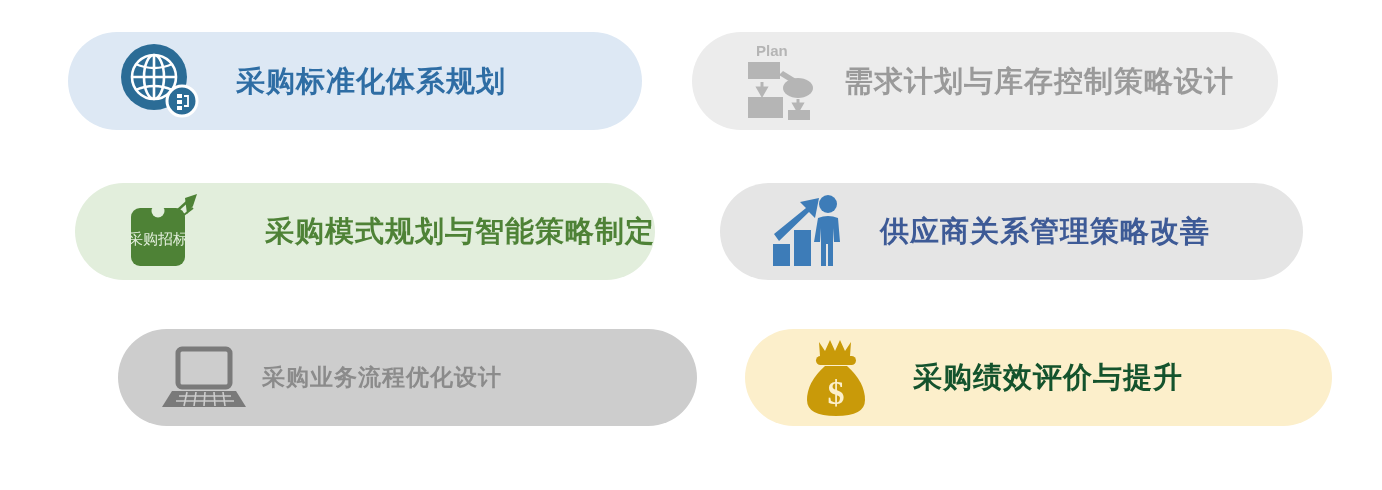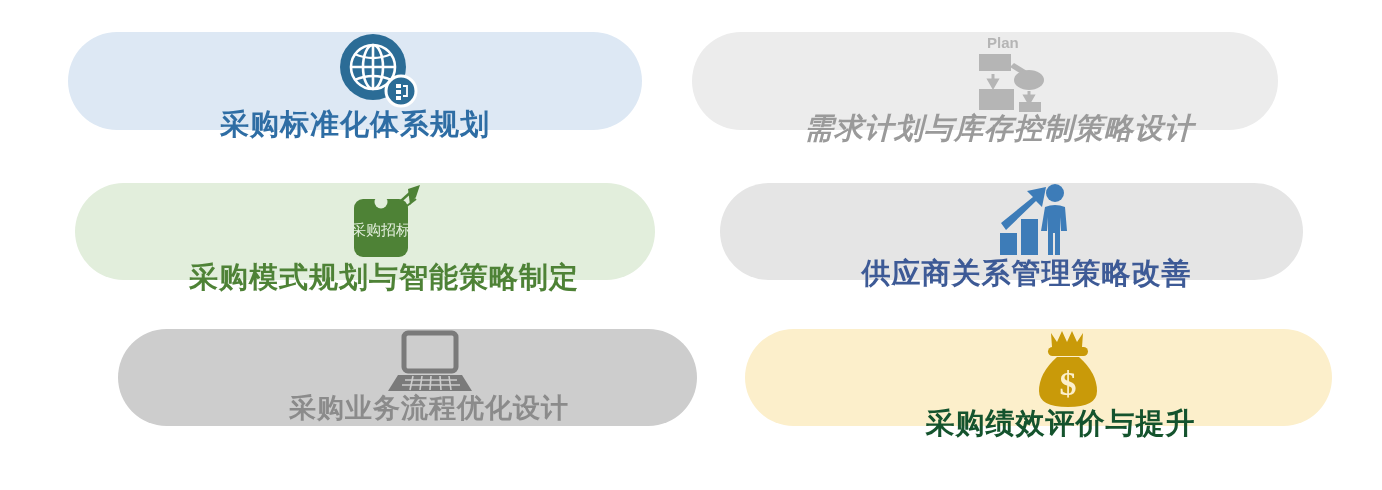--- a/index.html
+++ b/index.html
@@ -17,21 +17,20 @@
     height: 490px;
     background: #ffffff;
     overflow: hidden;
   }
   .pill {
     position: absolute;
     display: flex;
     align-items: center;
     border-radius: 999px;
     box-sizing: border-box;
-    flex-direction: column;
   }
   .pill-icon {
     flex: 0 0 auto;
     display: flex;
     align-items: center;
     justify-content: center;
   }
   .pill-label {
     flex: 0 1 auto;
     font-weight: bold;
@@ -39,53 +38,54 @@
     white-space: nowrap;
     line-height: 1;
   }
 
   
   #pill-1 {
     left: 68px; top: 32px; width: 574px; height: 98px;
     background: #dde8f4;
   }
   #pill-1 .pill-icon { width: 86px; margin-left: 50px; }
-  #pill-1 .pill-label { color: #2e6da4; font-size: 29px; }
+  #pill-1 .pill-label { color: #2e6da4; font-size: 29px; margin-left: 32px; }
 
   
   #pill-2 {
     left: 692px; top: 32px; width: 586px; height: 98px;
     background: #ececec;
   }
   #pill-2 .pill-icon { width: 76px; margin-left: 48px; }
-  #pill-2 .pill-label { color: #9a9a9a; font-size: 29px; margin-left: 28px; font-style: italic; }
+  #pill-2 .pill-label { color: #9a9a9a; font-size: 29px; margin-left: 28px; }
 
   
   #pill-3 {
     left: 75px; top: 183px; width: 580px; height: 97px;
     background: #e2eedc;
+    justify-content: space-between;
   }
   #pill-3 .pill-icon { width: 86px; margin-left: 48px; }
   #pill-3 .pill-label { color: #4e8236; font-size: 29px; margin-left: 38px; }
 
   
   #pill-4 {
     left: 720px; top: 183px; width: 583px; height: 97px;
     background: #dae1f0;
   }
   #pill-4 .pill-icon { width: 80px; margin-left: 50px; }
   #pill-4 .pill-label { color: #3d5a96; font-size: 29px; margin-left: 30px; }
 
   
   #pill-5 {
     left: 118px; top: 329px; width: 579px; height: 97px;
     background: #cdcdcd;
   }
   #pill-5 .pill-icon { width: 84px; margin-left: 44px; }
-  #pill-5 .pill-label { color: #8b8b8b; font-size: 27px; margin-left: 43px; }
+  #pill-5 .pill-label { color: #8b8b8b; font-size: 23px; margin-left: 16px; }
 
   
   #pill-6 {
     left: 745px; top: 329px; width: 587px; height: 97px;
     background: #fcefcb;
   }
   #pill-6 .pill-icon { width: 66px; margin-left: 58px; }
   #pill-6 .pill-label { color: #c59a0e; font-size: 29px; margin-left: 44px; }
 
   .icon-svg { display: block; }

